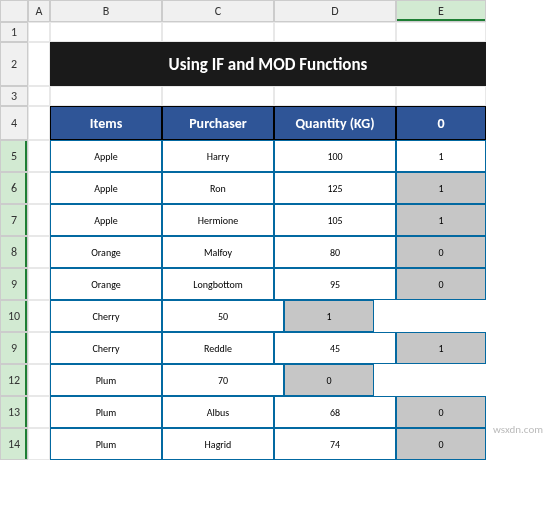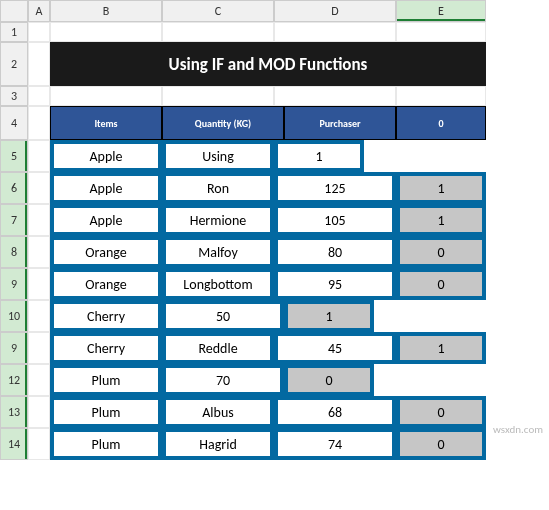--- a/index.html
+++ b/index.html
@@ -8,22 +8,22 @@
       font-size: 14px;
       background: #fff;
       width: 549px;
       height: 510px;
       overflow: hidden;
       position: relative;
     }
     .hdr-corner { background:#f0f0f0; border:1px solid #ccc; display:flex; align-items:center; justify-content:center; font-size:12px; color:#555; }
     .hdr-col { background:#f0f0f0; border:1px solid #ccc; display:flex; align-items:center; justify-content:center; font-size:12px; color:#333; }
     .title-cell { background:#1a1a1a; color:#fff; font-weight:bold; font-size:17px; display:flex; align-items:center; justify-content:center; border:1px solid #1a1a1a; }
-    .dhead { background:#2f5597; color:#fff; font-weight:bold; font-size:10px; display:flex; align-items:center; justify-content:center; border:1px solid #000; }
-    .dcell { background:#fff; border:4px solid #0369a1; display:flex; align-items:center; justify-content:center; font-size:14px; color:#000; }
+    .dhead { background:#2f5597; color:#fff; font-weight:bold; font-size:14px; display:flex; align-items:center; justify-content:center; border:1px solid #000; }
+    .dcell { background:#fff; border:1px solid #0369a1; display:flex; align-items:center; justify-content:center; font-size:10px; color:#000; }
     .shaded { background:#c6c6c6; }
     .row2 { height:44px; }
     .row4 { height:34px; }
     .rown { height:32px; }
     .watermark { position:absolute; bottom:24px; right:6px; font-size:11px; color:#bbb; z-index:10; }
     .container { position:relative; }
     .flex-row { display:flex; }
     .r-hdr { width:28px; flex-shrink:0; background:#f0f0f0; border:1px solid #ccc; display:flex; align-items:center; justify-content:center; font-size:12px; color:#333; }
     .r-hdr.sel { background:#d2ead2; position:relative; }
     .r-hdr.sel::after { content:''; position:absolute; right:0; top:0; bottom:0; width:2px; background:#1e7e34; }
@@ -74,31 +74,32 @@
     <div class="blank-cell c-b"></div>
     <div class="blank-cell c-c"></div>
     <div class="blank-cell c-d"></div>
     <div class="blank-cell c-e"></div>
   </div>
 
   <div class="flex-row row4">
     <div class="r-hdr">4</div>
     <div class="blank-cell c-a"></div>
     <div class="dhead c-b">Items</div>
+    <div class="dhead c-c">Purchaser</div>
     <div class="dhead c-d">Quantity (KG)</div>
-    <div class="dhead c-c">Purchaser</div>
     <div class="dhead c-e e-head">0</div>
   </div>
 
   <div id="data-rows">
       <div class="flex-row rown">
         <div class="r-hdr sel">5</div>
         <div class="blank-cell c-a"></div>
         <div class="dcell c-b">Apple</div>
-        <div class="dcell c-c">Using</div>
+        <div class="dcell c-c">Harry</div>
+        <div class="dcell c-d">100</div>
         <div class="dcell c-e">1</div>
       </div>
       <div class="flex-row rown">
         <div class="r-hdr sel">6</div>
         <div class="blank-cell c-a"></div>
         <div class="dcell c-b">Apple</div>
         <div class="dcell c-c">Ron</div>
         <div class="dcell c-d">125</div>
         <div class="dcell c-e shaded">1</div>
       </div>

